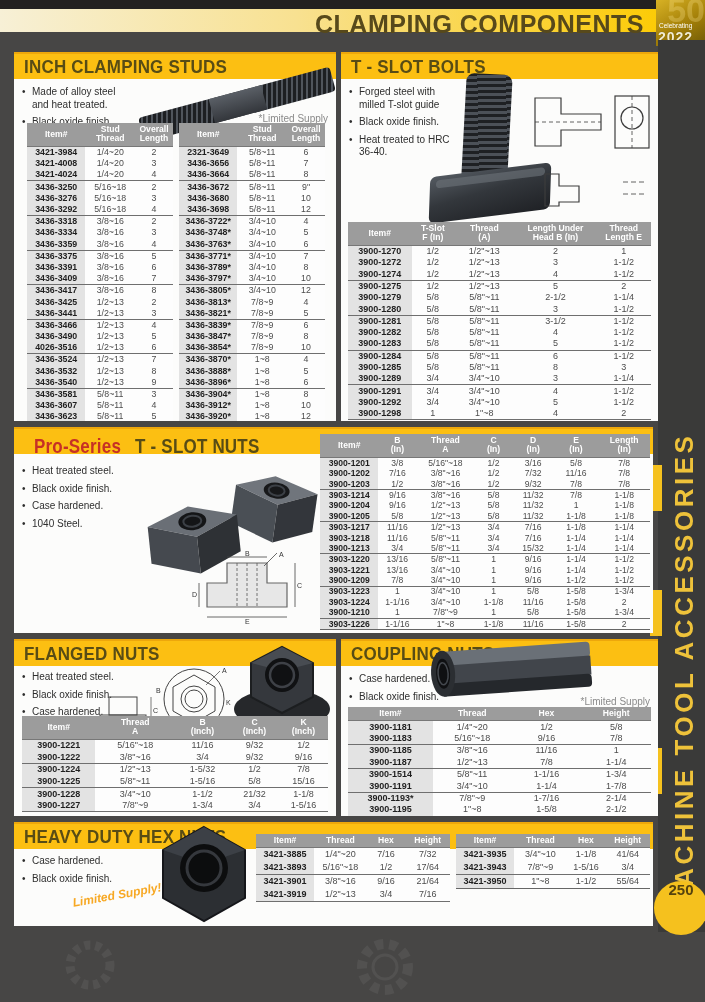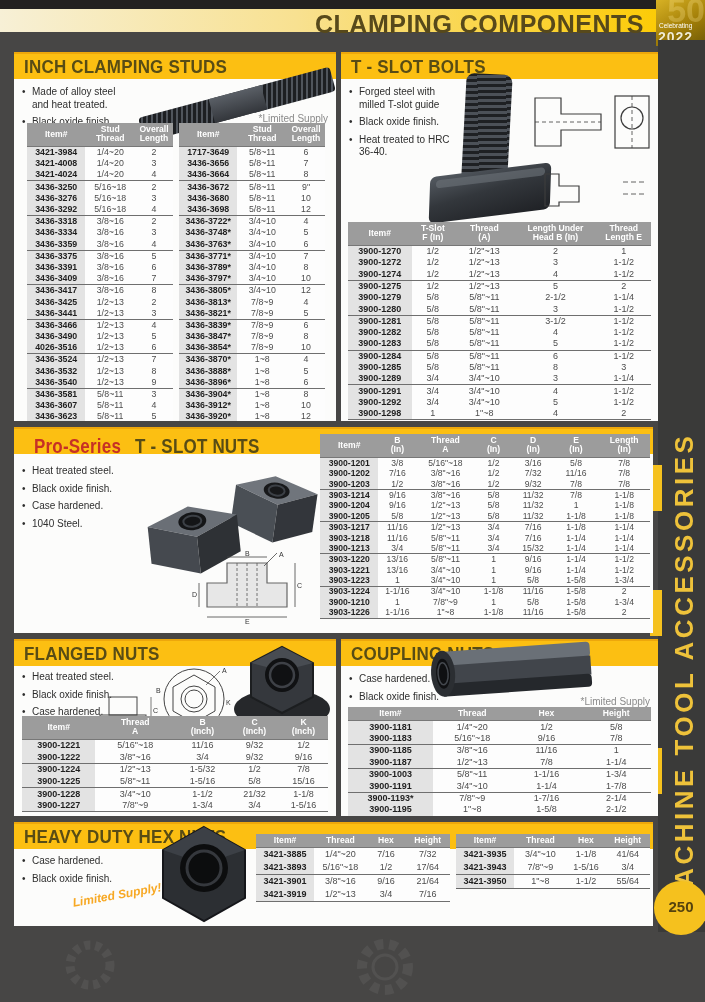--- a/index.html
+++ b/index.html
@@ -20,21 +20,21 @@
     letter-spacing:1px;text-shadow:0 0 1px #5a4a00;}
 
   
   .sidebar{position:absolute;left:658px;top:40px;width:47px;height:892px;background:#3a3a39;}
   .sidebar-text{position:absolute;left:664px;top:912px;width:545px;height:40px;
     transform:rotate(-90deg);transform-origin:0 0;font-size:26px;font-weight:bold;
     color:#eec23a;letter-spacing:3.5px;line-height:40px;white-space:nowrap;}
   .side-tab{position:absolute;left:650px;width:12px;height:46px;background:#f5c11e;}
   .page-circle{position:absolute;left:654px;top:881px;width:54px;height:54px;border-radius:50%;
     background:#f5c11e;text-align:center;}
-  .page-circle span{display:inline-block;margin-top:17px;font-size:15px;font-weight:bold;color:#55430e;}
+  .page-circle span{display:inline-block;font-size:15px;font-weight:bold;color:#55430e;}
 
   
   .card{position:absolute;background:#fcfcfb;overflow:hidden;}
   .c1{left:14px;top:52px;width:322px;height:369px;}
   .c2{left:341px;top:52px;width:317px;height:369px;}
   .c3{left:14px;top:427px;width:639px;height:206px;}
   .c4{left:14px;top:639px;width:322px;height:177px;}
   .c5{left:341px;top:639px;width:317px;height:177px;}
   .c6{left:14px;top:822px;width:639px;height:104px;}
   .banner{position:absolute;left:0;top:0;width:100%;height:27px;background:#fcbf12;
@@ -281,21 +281,21 @@
           <tr>
             <th>Item#</th>
             <th>Stud
 Thread</th>
             <th>Overall
 Length</th>
           </tr>
         </thead>
       <tbody>
           <tr>
-            <td class="item">1717-3649</td>
+            <td class="item">2321-3649</td>
             <td>5/8~11</td>
             <td>6</td>
           </tr>
           <tr>
             <td class="item">3436-3656</td>
             <td>5/8~11</td>
             <td>7</td>
           </tr>
           <tr>
             <td class="item">3436-3664</td>
@@ -718,20 +718,29 @@
           <tr>
             <td class="item">3903-1221</td>
             <td>13/16</td>
             <td>3/4"~10</td>
             <td>1</td>
             <td>9/16</td>
             <td>1-1/4</td>
             <td>1-1/2</td>
           </tr>
           <tr>
+            <td class="item">3900-1209</td>
+            <td>7/8</td>
+            <td>3/4"~10</td>
+            <td>1</td>
+            <td>9/16</td>
+            <td>1-1/2</td>
+            <td>1-1/2</td>
+          </tr>
+          <tr>
             <td class="item">3903-1223</td>
             <td>1</td>
             <td>3/4"~10</td>
             <td>1</td>
             <td>5/8</td>
             <td>1-5/8</td>
             <td>1-3/4</td>
           </tr>
           <tr>
             <td class="item">3903-1224</td>
@@ -904,21 +913,21 @@
             <td>11/16</td>
             <td>1</td>
           </tr>
           <tr>
             <td class="item">3900-1187</td>
             <td>1/2"~13</td>
             <td>7/8</td>
             <td>1-1/4</td>
           </tr>
           <tr>
-            <td class="item">3900-1003</td>
+            <td class="item">3900-1514</td>
             <td>5/8"~11</td>
             <td>1-1/16</td>
             <td>1-3/4</td>
           </tr>
           <tr>
             <td class="item">3900-1191</td>
             <td>3/4"~10</td>
             <td>1-1/4</td>
             <td>1-7/8</td>
           </tr>

